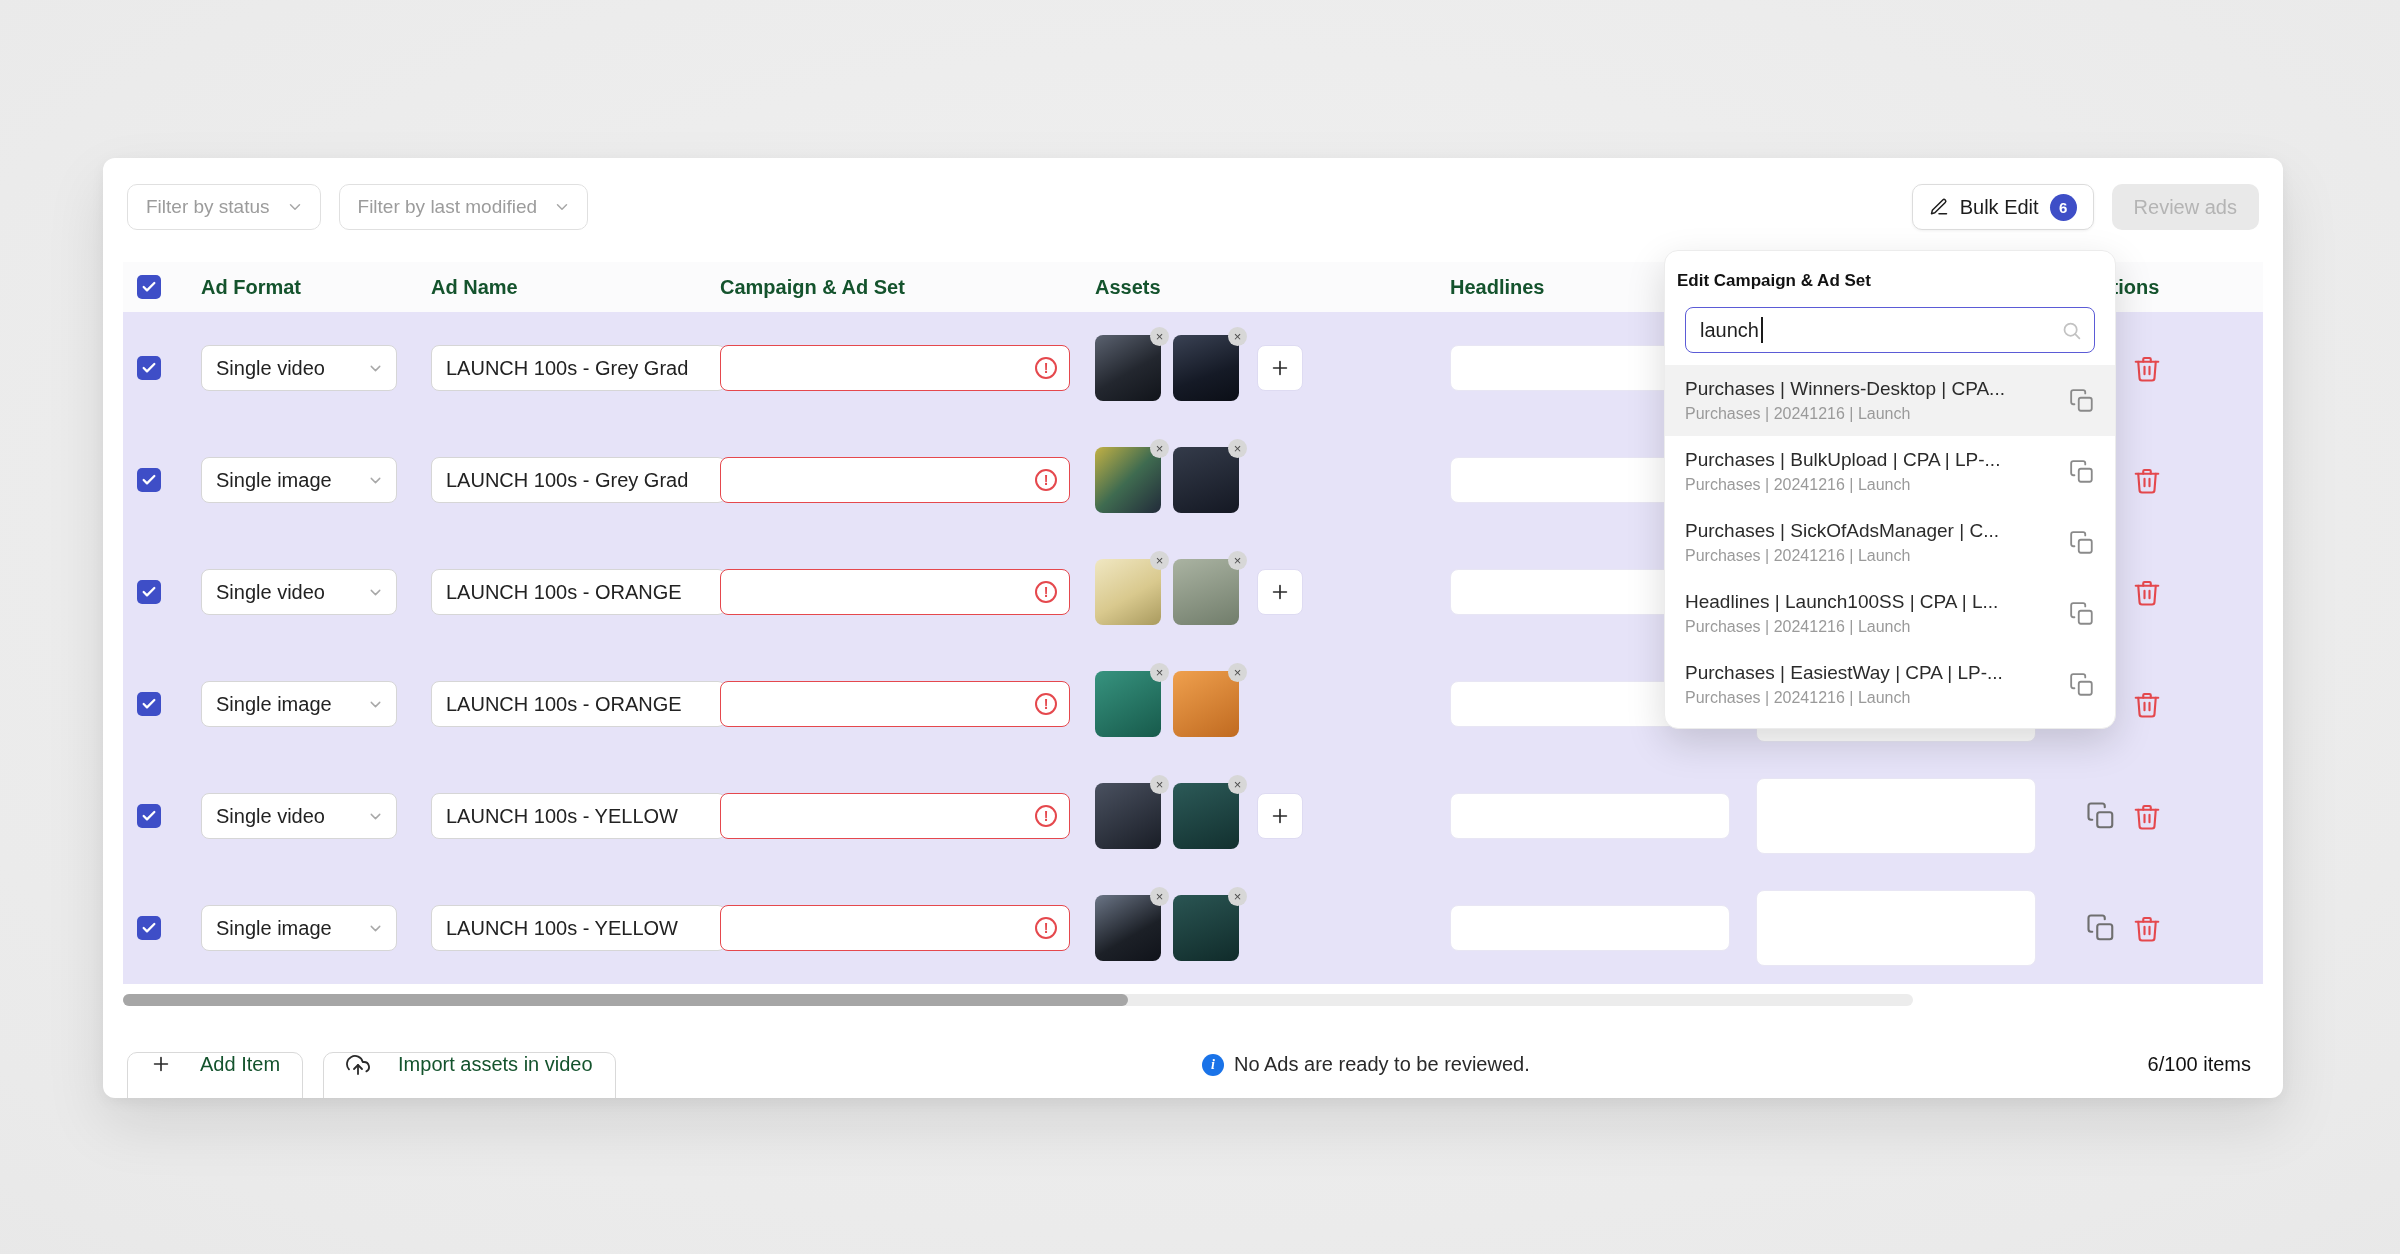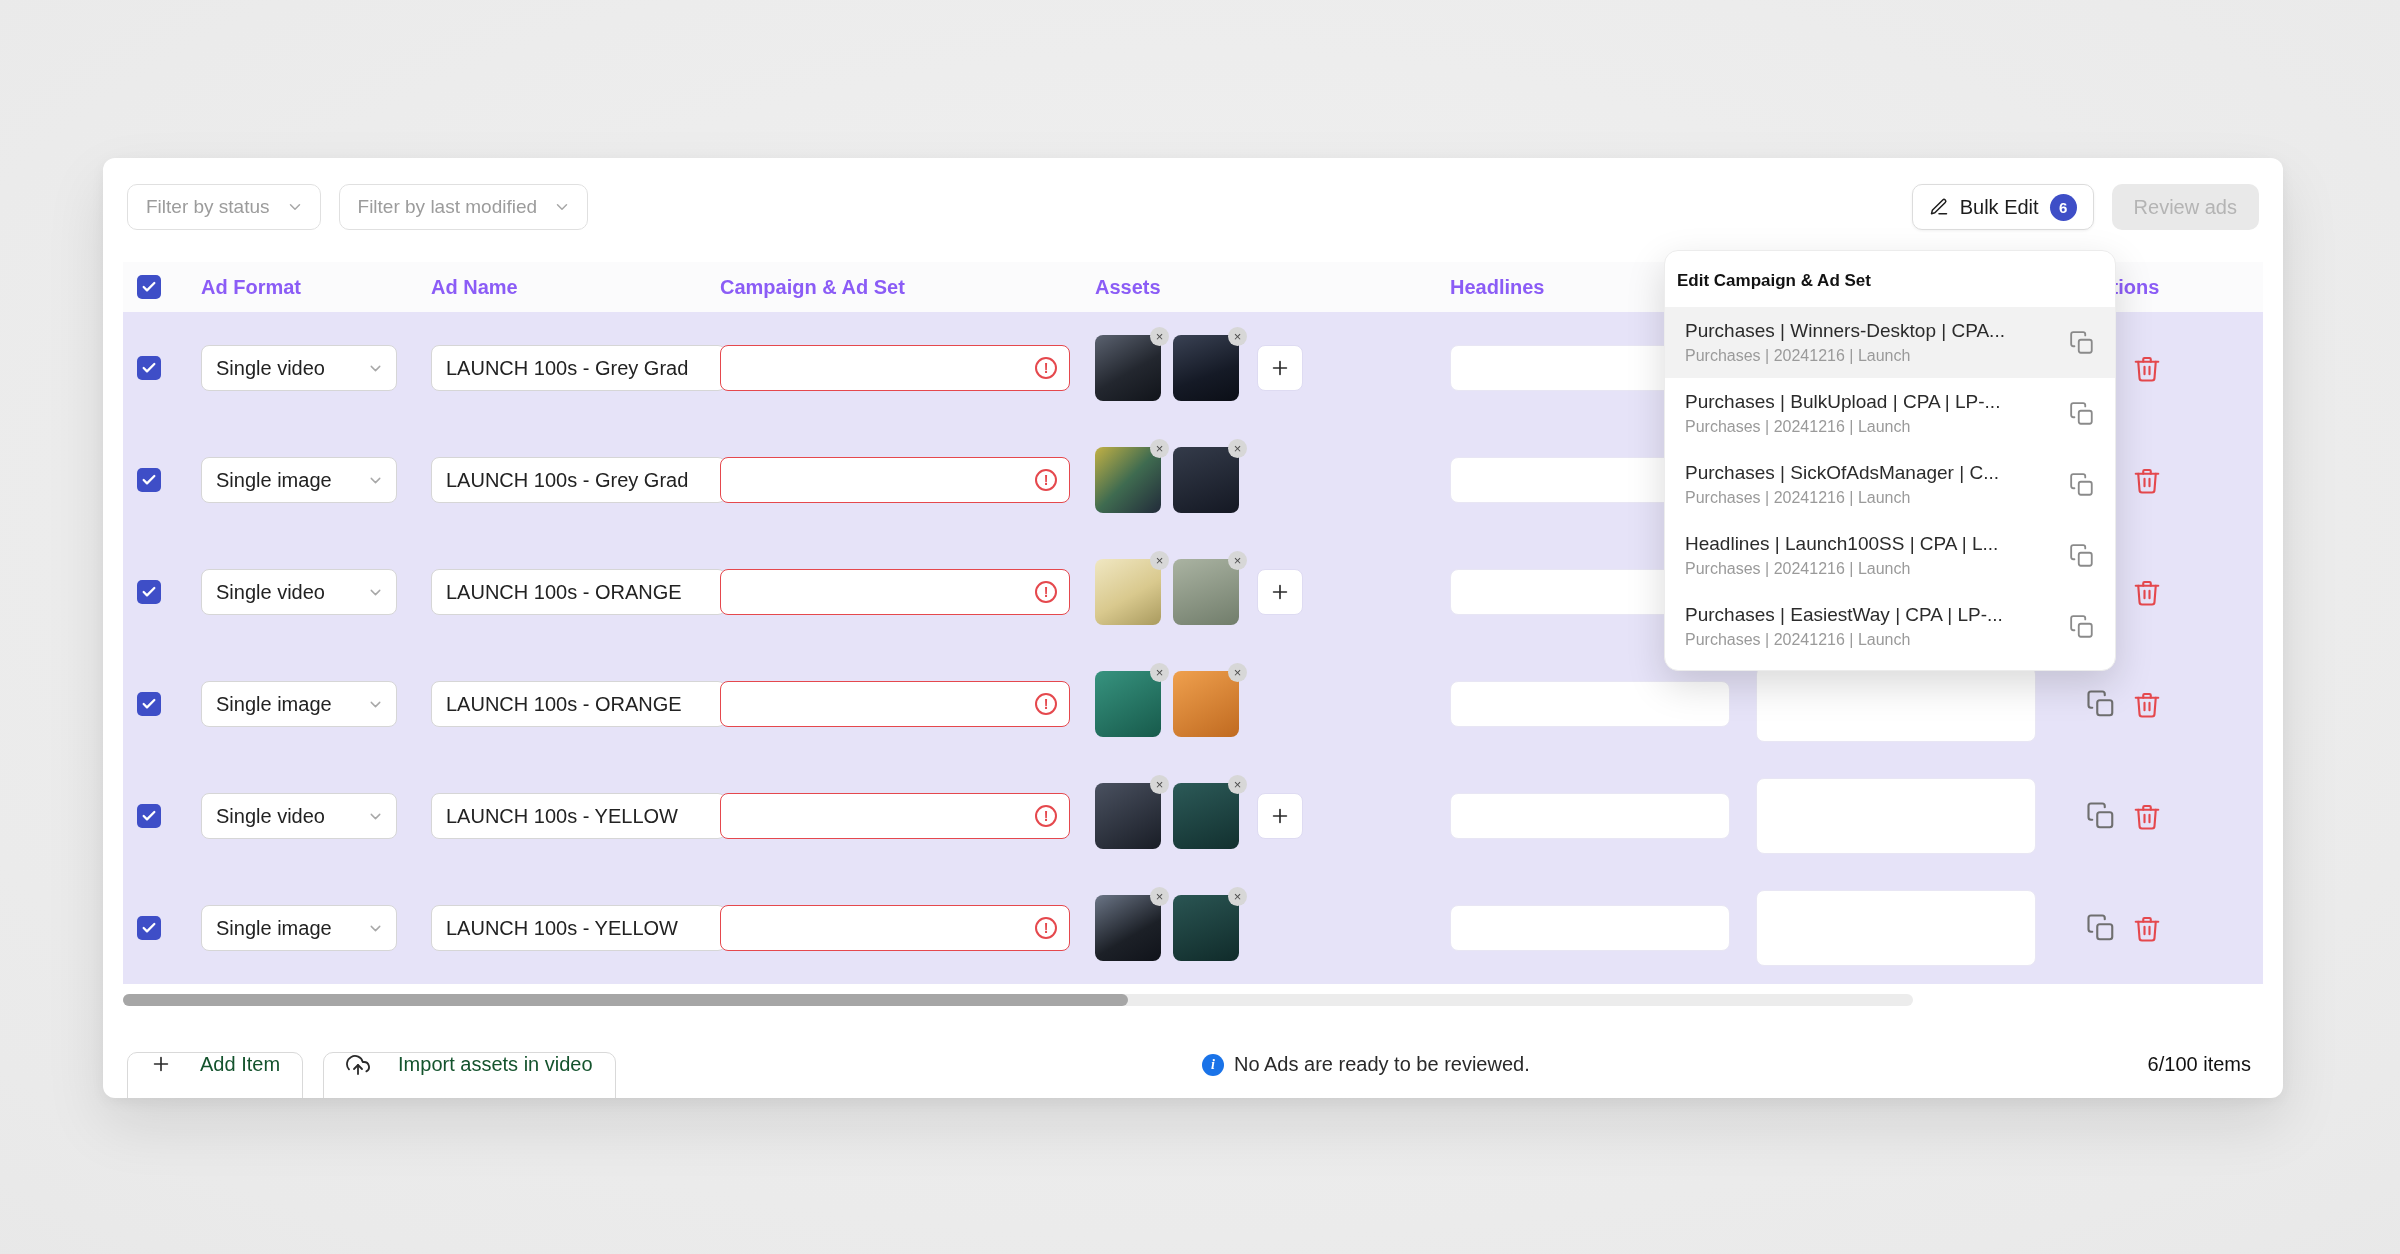--- a/index.html
+++ b/index.html
@@ -31,21 +31,21 @@
     display:inline-flex; align-items:center; justify-content:center; font-size:15px; font-weight:700;
   }
   .review-btn {
     height:46px; padding:0 22px; border:none; border-radius:10px; background:#e9e9e9; color:#b4b4b4;
     font-size:20px; font-weight:500; font-family:inherit;
   }
   
   .table { position:absolute; top:104px; left:20px; width:2140px; }
   .thead {
     height:50px; background:#fbfbfc; display:flex; align-items:center; padding-left:14px;
-    font-size:20px; font-weight:700; color:#8b5cf6;
+    font-size:20px; font-weight:700; color:#14532d;
   }
   .tbody { background:#e6e3f8; }
   .row { display:flex; align-items:center; height:112px; padding-left:14px; }
   .col { display:flex; align-items:center; }
   .col-check    { width:64px; }
   .col-format   { width:230px; }
   .col-name     { width:289px; }
   .col-campaign { width:375px; }
   .col-assets   { width:355px; }
   .col-headline { width:306px;align-items:center; }
@@ -573,20 +573,30 @@
     </button>
     <div class="status">
       <span class="info-ic">i</span>
       <span>No Ads are ready to be reviewed.</span>
     </div>
     <div class="items-count">6/100 items</div>
   </div>
 
   <div class="popup">
     <div class="popup-title">Edit Campaign &amp; Ad Set</div>
+    <div class="popup-search">
+      <span>launch</span>
+      <span class="caret"></span>
+      <span class="sicon">
+        <svg width="21" height="21" viewBox="0 0 24 24" fill="none" stroke="#c2c2c2" stroke-width="2" stroke-linecap="round">
+            <circle cx="11" cy="11" r="7"></circle>
+            <line x1="16.5" y1="16.5" x2="21" y2="21"></line>
+          </svg>
+      </span>
+    </div>
     <div class="option hl">
       <div class="opt-text">
         <div class="opt-title">Purchases | Winners-Desktop | CPA...</div>
         <div class="opt-sub">Purchases | 20241216 | Launch</div>
       </div>
       <button class="icon-btn">
           <svg width="26" height="26" viewBox="0 0 24 24" fill="none" stroke="#8a8a8a" stroke-width="1.7" stroke-linecap="round" stroke-linejoin="round">
             <rect x="9" y="9" width="12" height="12" rx="2"></rect>
             <path d="M5 15H4a2 2 0 0 1-2-2V4a2 2 0 0 1 2-2h9a2 2 0 0 1 2 2v1"></path>
           </svg>

